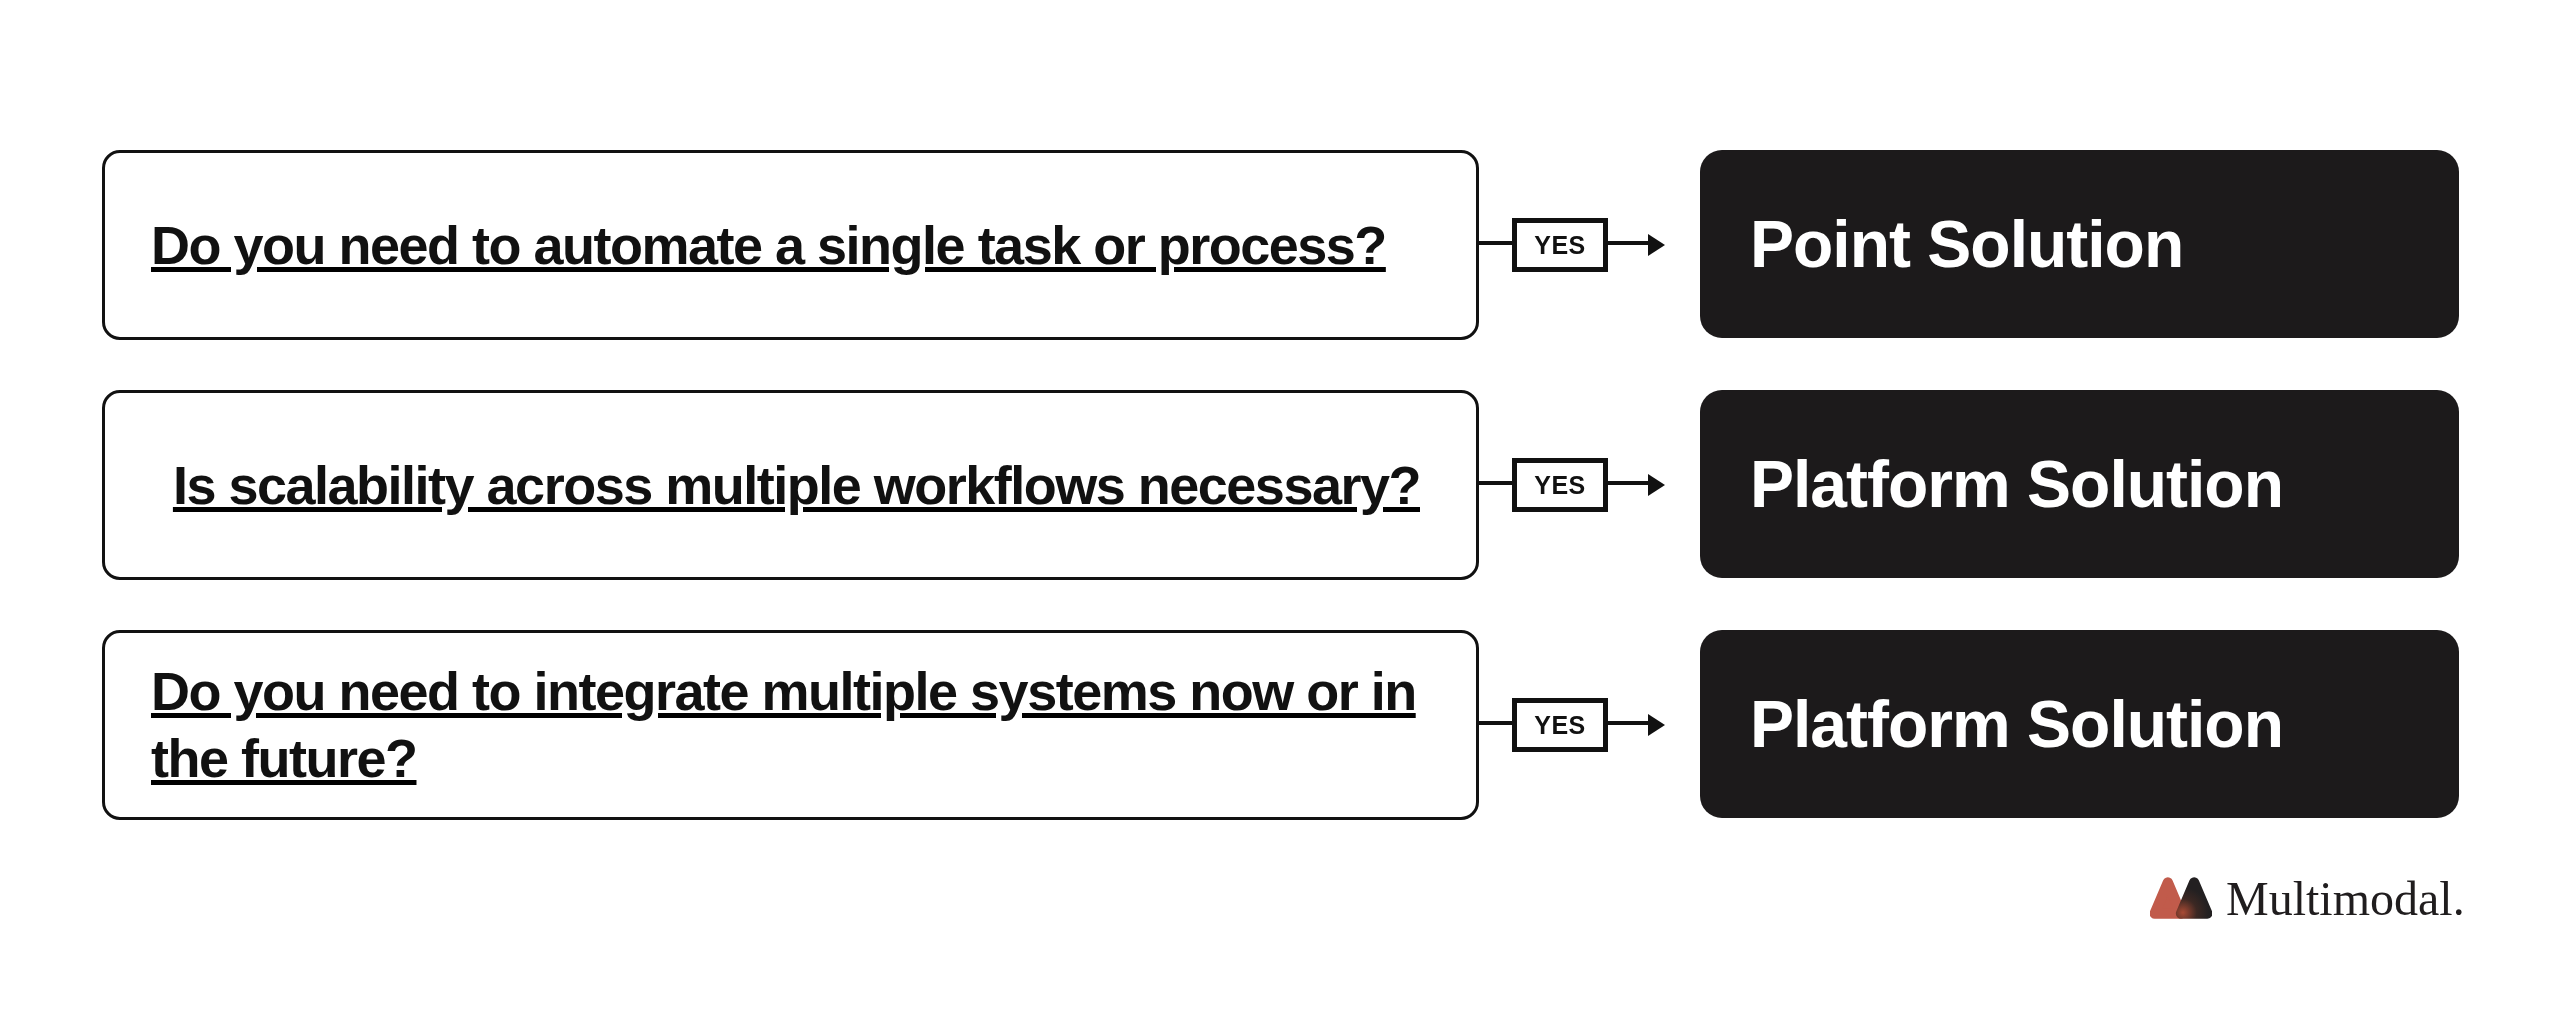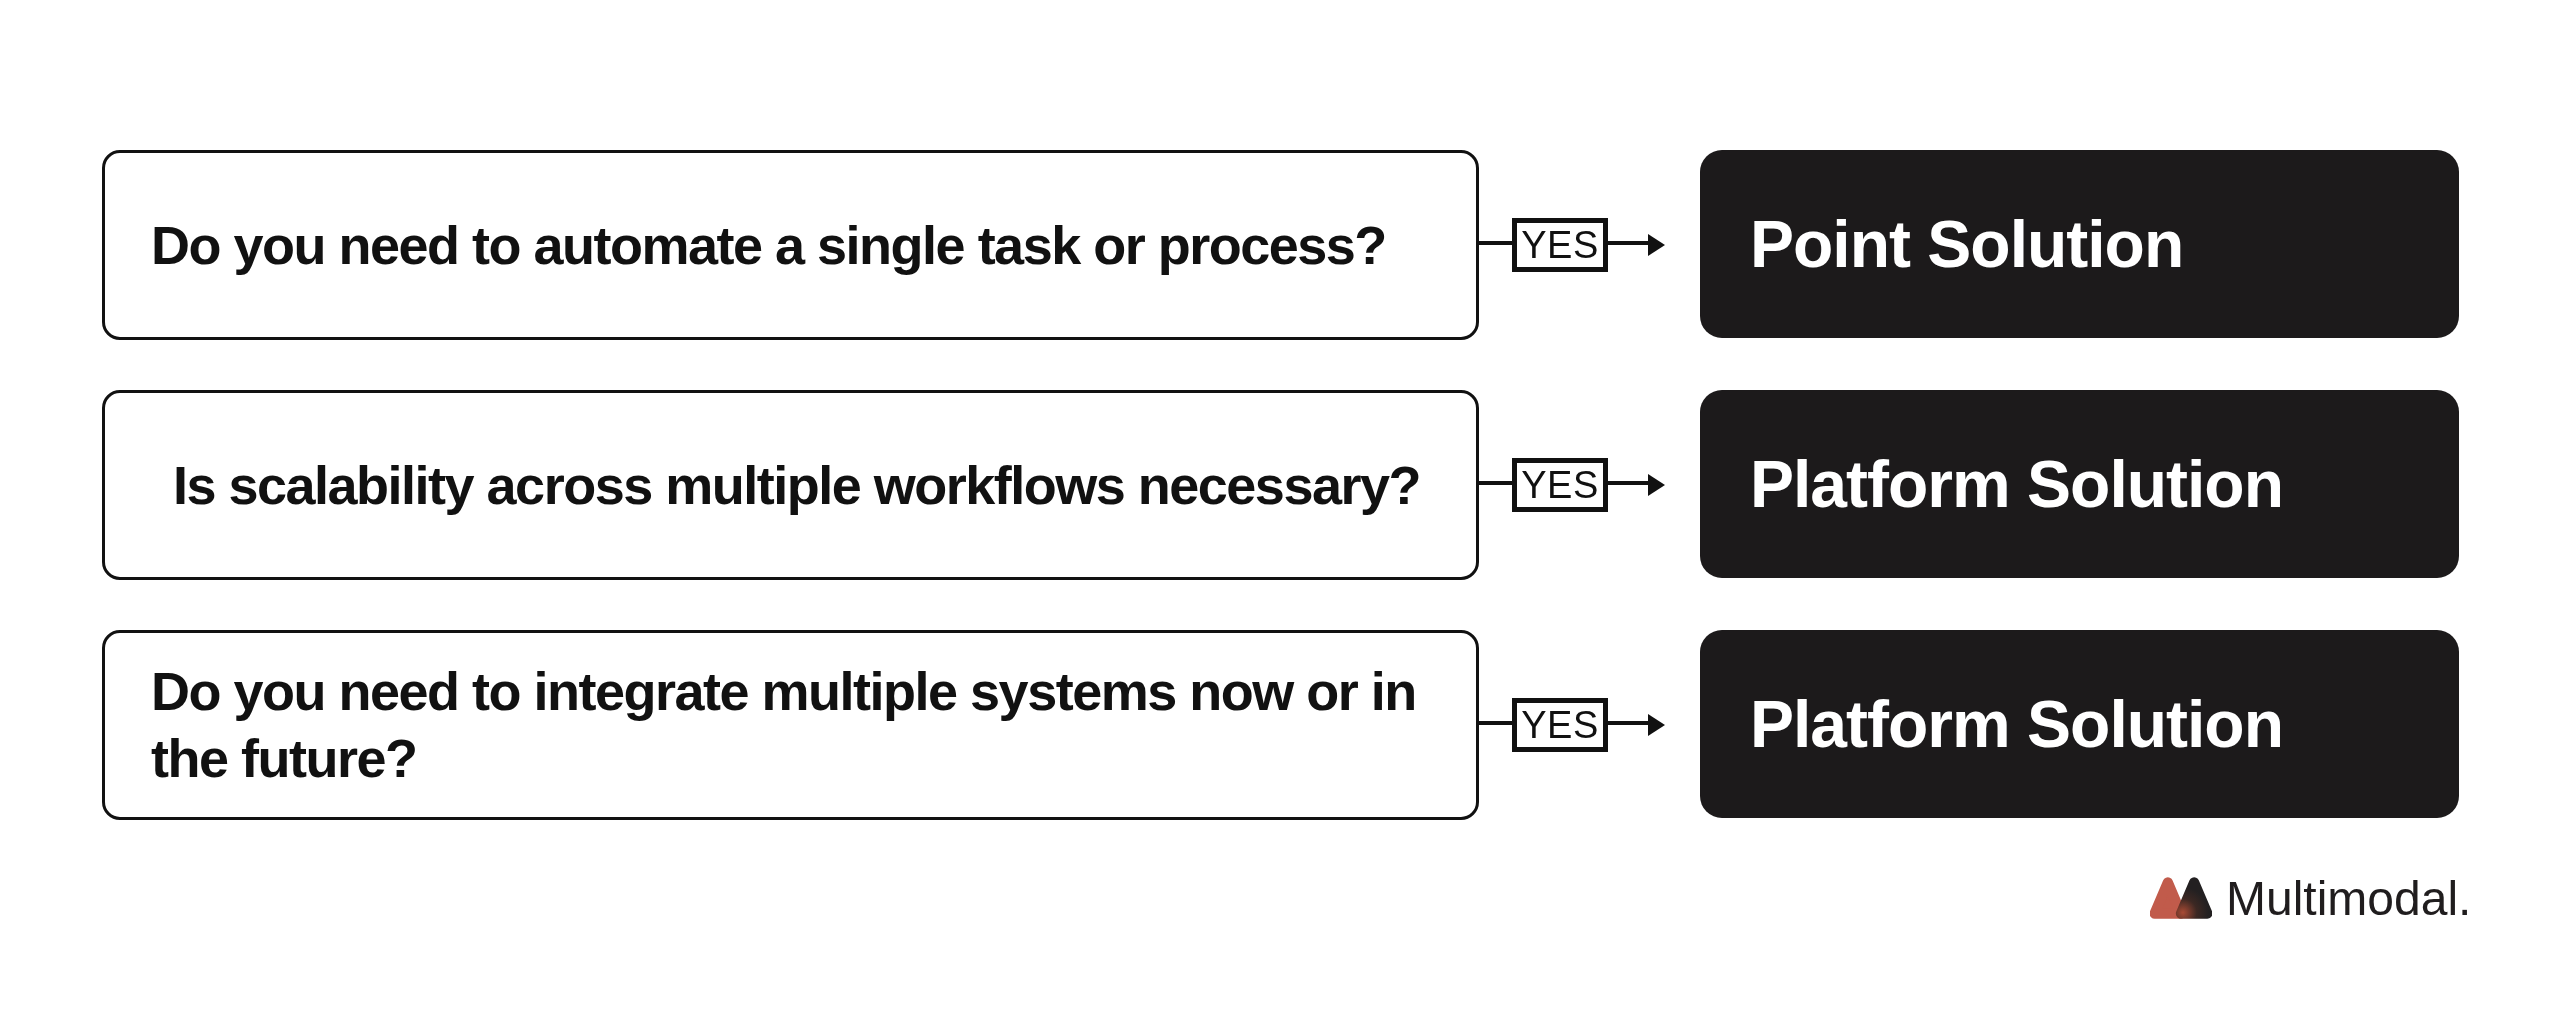--- a/index.html
+++ b/index.html
@@ -28,20 +28,21 @@
     left: 0; top: 0;
     width: 1377px; height: 190px;
     box-sizing: border-box;
     background: var(--background, #ffffff);
     border: 3px solid var(--line, #111111);
     border-radius: 18px;
     display: flex;
     flex-direction: column;
     justify-content: center;
     padding: 0 56px 0 46px;
+    text-decoration: underline;
   }
   .q-text {
     font-size: 54px;
     font-weight: 600;
     letter-spacing: -1.5px;
     line-height: 1.24;
     color: var(--question-text, #111111);
   }
 
   .c-line {
@@ -59,22 +60,22 @@
     top: 68px; 
     width: 96px; height: 54px;
     box-sizing: border-box;
     background: var(--background, #ffffff);
     border: 5px solid var(--line, #111111);
     display: flex;
     align-items: center;
     justify-content: center;
   }
   .yes-label {
-    font-size: 38px;
-    font-weight: 400;
+    font-size: 25px;
+    font-weight: 700;
     letter-spacing: 0.5px;
     color: var(--question-text, #111111);
   }
 
   .arrow-head {
     position: absolute;
     left: 1546px;
     top: 84px; 
     width: 0; height: 0;
     border-top: 11px solid transparent;
@@ -105,21 +106,21 @@
     left: 2150px;
     top: 870px;
     height: 56px;
     display: flex;
     align-items: center;
     gap: 14px;
   }
   .logo-mark { width: 62px; height: 47px; }
   .tri-left  { fill: var(--logo-terracotta, #c15b4b); stroke: var(--logo-terracotta, #c15b4b); }
   .logo-text {
-    font-family: Liberation Sans, sans-serif;
+    font-family: Liberation Serif, serif;
     font-size: 48px;
     color: var(--logo-text-color, #201d1e);
     white-space: nowrap;
   }
 </style>
 </head>
 <body>
 
 <div class="canvas">
 

